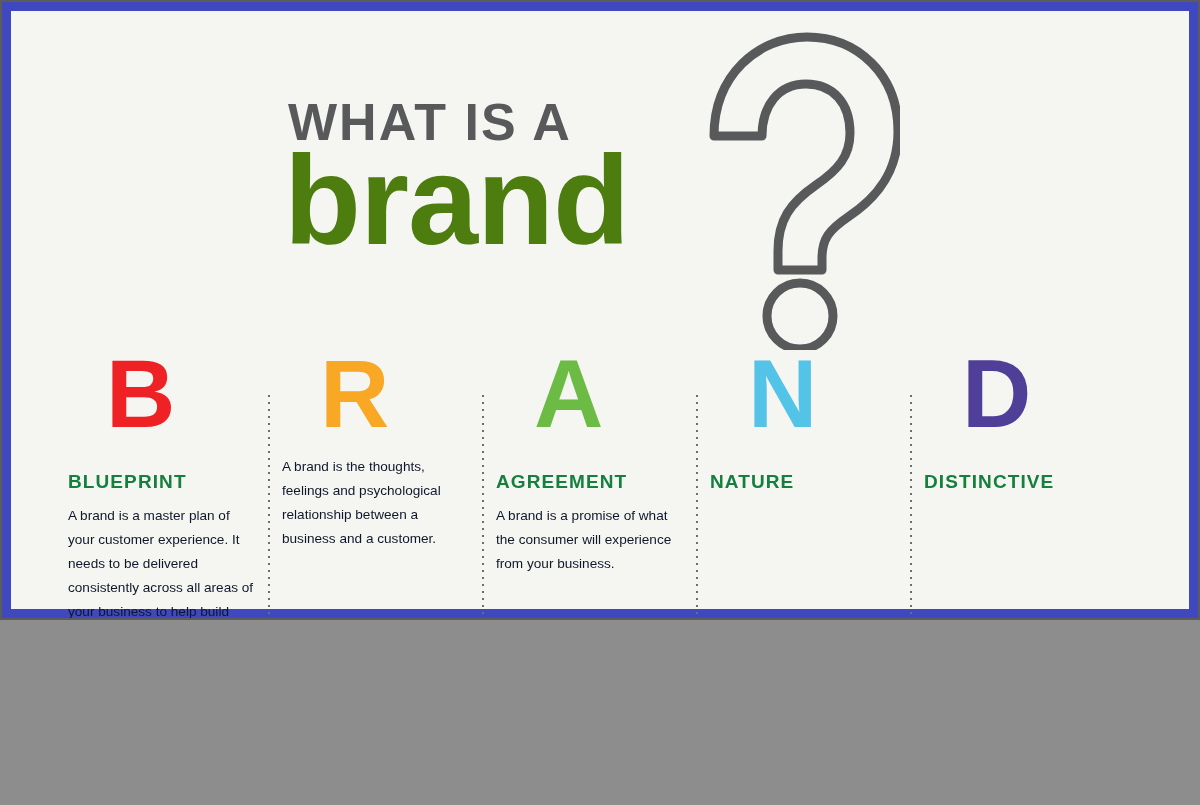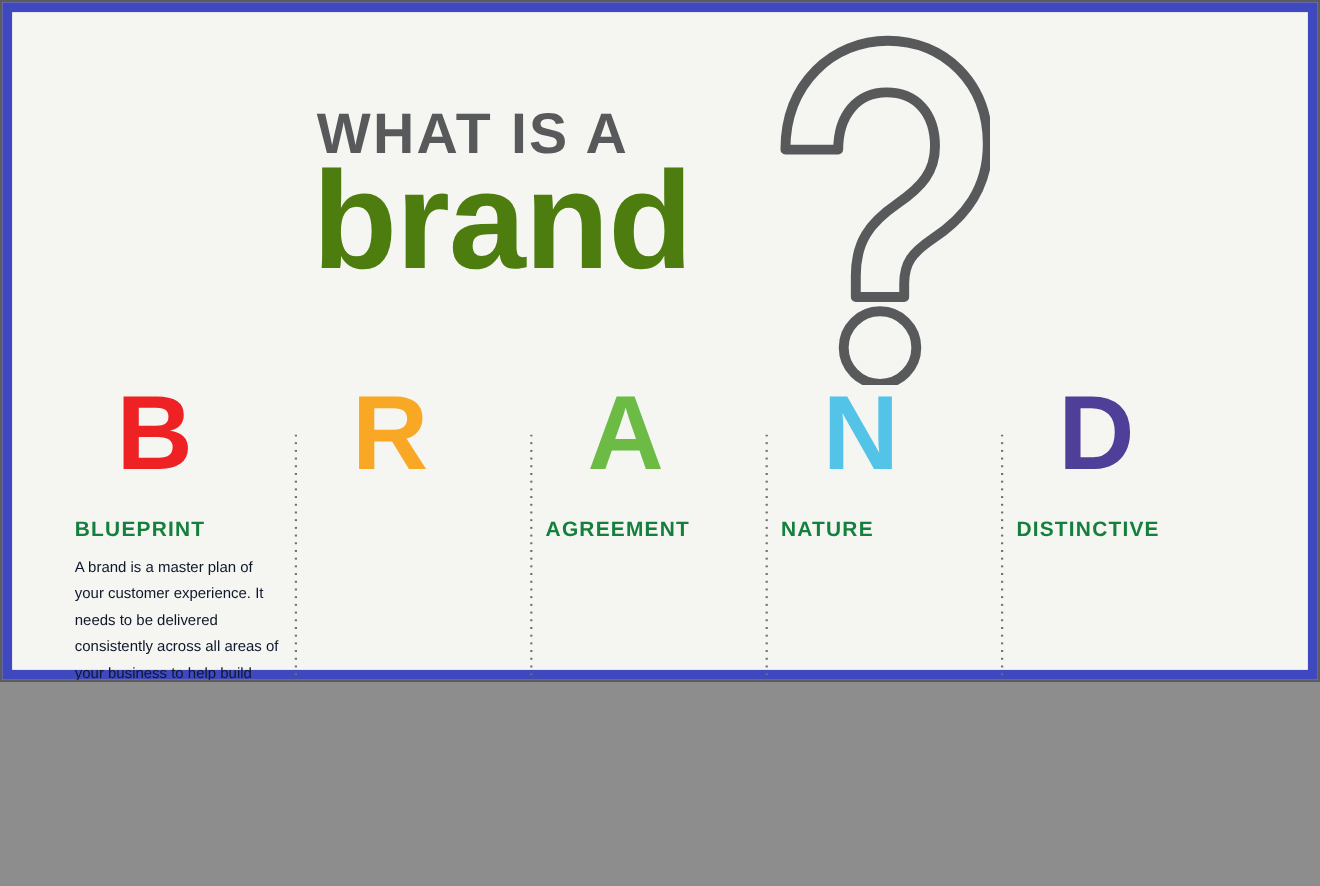--- a/index.html
+++ b/index.html
@@ -204,40 +204,42 @@
               <path d="M35.5 42 l-7.4 -4.3 v8.6 z" fill="#d52b28"></path>
               <path d="M13.2 27.5 l7.6 3.7 -6.1 6.1 z" fill="#d52b28"></path>
             </svg>
           </span>
         </div>
       </div>
       <div class="divider"></div>
 
       <div class="col">
         <div class="big-letter" style="color:#f9a825">R</div>
+        <div class="col-body">A brand is the thoughts, feelings and psychological relationship between a business and a customer.</div>
         <div class="icon-wrap">
           <span>
             <svg viewBox="0 0 56 56" width="48" height="48" aria-hidden="true">
               <path d="M28.5 5 C16 5 9.5 13.5 9.5 22.5 C9.5 28 12 31 13.5 33.5
                        C15 36 15 39 13.5 42 C12 45 11 47.5 11 49.5
                        L40.5 49.5 C40.5 45 39 41.5 40 37.5
                        C40.6 35 42.5 33.5 44.8 31.5 C47 29.6 48 27 48 24.5
                        C48 22 46.5 20.5 44.5 20 C43.6 11.5 37.5 5 28.5 5 Z" fill="#f6a623"></path>
               <path d="M28.3 25.3 C26.8 22.4 22.2 22.2 20.9 25.1
                        C19.6 28 22.4 31.1 28.3 35 C34.2 31.1 37 28 35.7 25.1
                        C34.4 22.2 29.8 22.4 28.3 25.3 Z" fill="#ffffff"></path>
             </svg>
           </span>
         </div>
       </div>
       <div class="divider"></div>
 
       <div class="col">
         <div class="big-letter" style="color:#6cbb45">A</div>
         <div class="col-heading">AGREEMENT</div>
+        <div class="col-body">A brand is a promise of what the consumer will experience from your business.</div>
         <div class="icon-wrap">
           <span>
             <svg viewBox="0 0 60 46" width="52" height="40" aria-hidden="true">
               <g fill="#6cbb45">
                 <path d="M2 13 L11 6 L19 16 L10 23 Z"></path>
                 <path d="M58 13 L49 6 L41 16 L50 23 Z"></path>
                 <path d="M19 15 C22 12 26 11 29 13 L41 20 C44 22 44 26 41 28
                          C39.5 29 37.5 29 36 28 L28 23 L26 26 L35 32
                          C37.5 33.5 37.5 37 35 38.5 C33.5 39.5 31.5 39.3 30 38.3
                          L22 33 C20 31.6 19 29.5 19 27 Z"></path>

